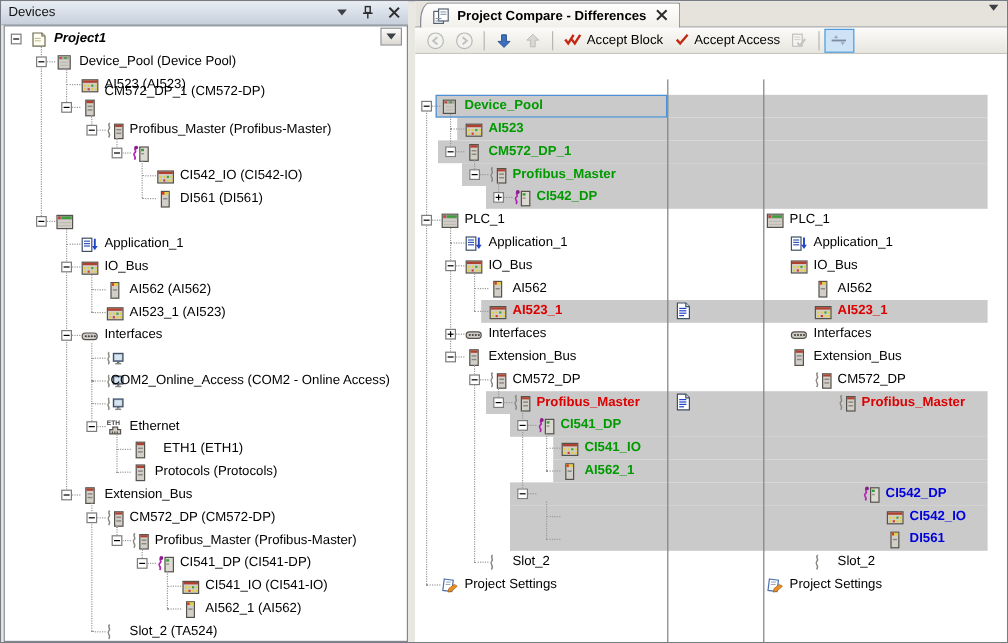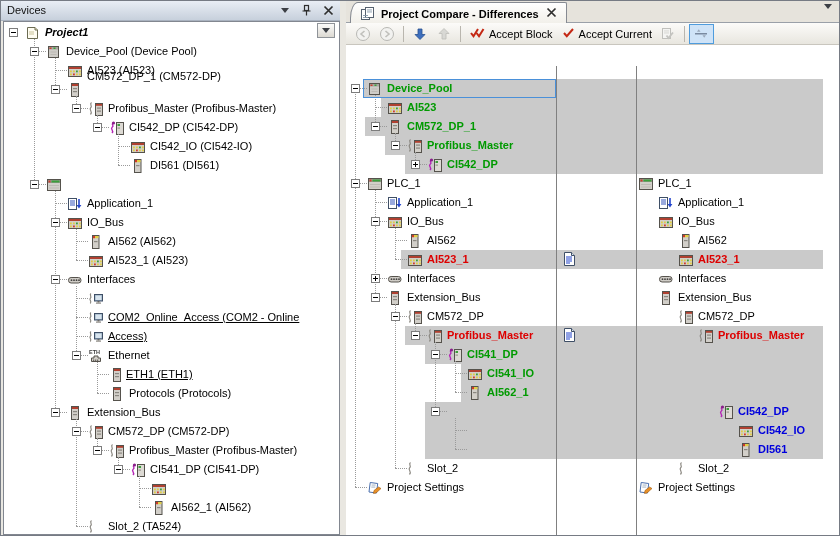--- a/index.html
+++ b/index.html
@@ -184,21 +184,20 @@
         </div>
         <div class="ticon" style="left: 105px; top: 98px;">
           <svg width="16" height="16">
             <path d="M4.5 3 C1.5 4.5 6 5.5 3 7.5 C1 9.5 5.5 10.5 3 13" fill="none" stroke="#b525b5" stroke-width="1.4"></path>
             <circle cx="4.5" cy="3" r="1.6" fill="#8a1f8a"></circle>
             <rect x="7.5" y="2.5" width="7" height="12" fill="#dddad4" stroke="#55524c"></rect>
             <rect x="8.5" y="4" width="2.5" height="2" fill="#3aa03a"></rect>
             <rect x="8.5" y="7.5" width="2.5" height="1.2" fill="#9a978f"></rect>
           </svg>
         </div>
-        <div class="tlabel" style="left: 125px; top: 96px;">CI542_DP (CI542-DP)</div>
         <div class="ticon" style="left: 126px; top: 117px;">
           <svg width="16" height="16">
             <rect x="1.5" y="3.5" width="13" height="10" fill="#d2cfc9" stroke="#55524c"></rect>
             <rect x="2" y="4" width="12" height="2" fill="#b04030"></rect>
             <rect x="3" y="7.5" width="1.8" height="1.8" fill="#e0ce45"></rect>
             <rect x="6" y="7.5" width="1.8" height="1.8" fill="#e0ce45"></rect>
             <rect x="9" y="7.5" width="1.8" height="1.8" fill="#3aa03a"></rect>
             <rect x="12" y="7.5" width="1.8" height="1.8" fill="#e0ce45"></rect>
             <rect x="3" y="10.5" width="1.8" height="1.8" fill="#e0ce45"></rect>
             <rect x="6" y="10.5" width="1.8" height="1.8" fill="#d03a2a"></rect>
@@ -306,21 +305,21 @@
         </div>
         <div class="ticon" style="left: 84px; top: 288px;">
           <svg width="16" height="16">
             <path d="M3 2.5 C0.8 4 4.5 5.5 2.2 7.5 C0.8 9 4.5 10.5 2.2 12.5" fill="none" stroke="#8a8780" stroke-width="1.2"></path>
             <rect x="6.5" y="3.5" width="8" height="6.5" fill="#8fa8bd" stroke="#3f4f66"></rect>
             <rect x="7.5" y="4.5" width="6" height="4.5" fill="#d8e4ee"></rect>
             <rect x="9.5" y="10" width="2" height="1.5" fill="#6b6965"></rect>
             <rect x="8" y="11.5" width="5" height="1.2" fill="#8a8780"></rect>
           </svg>
         </div>
-        <div class="tlabel" style="left: 104px; top: 286px; text-decoration: underline;">COM2_Online_Access (COM2 - Online Access)</div>
+        <div class="tlabel" style="left: 88px; top: 286px;">COM2_Online_Access (COM2 - Online Access)</div>
         <div class="ticon" style="left: 84px; top: 307px;">
           <svg width="16" height="16">
             <path d="M3 2.5 C0.8 4 4.5 5.5 2.2 7.5 C0.8 9 4.5 10.5 2.2 12.5" fill="none" stroke="#8a8780" stroke-width="1.2"></path>
             <rect x="6.5" y="3.5" width="8" height="6.5" fill="#8fa8bd" stroke="#3f4f66"></rect>
             <rect x="7.5" y="4.5" width="6" height="4.5" fill="#d8e4ee"></rect>
             <rect x="9.5" y="10" width="2" height="1.5" fill="#6b6965"></rect>
             <rect x="8" y="11.5" width="5" height="1.2" fill="#8a8780"></rect>
           </svg>
         </div>
         <div class="expander" style="left: 68px; top: 329px;">
@@ -337,21 +336,21 @@
         </div>
         <div class="tlabel" style="left: 104px; top: 324px;">Ethernet</div>
         <div class="ticon" style="left: 105px; top: 345px;">
           <svg width="16" height="16">
             <rect x="4.5" y="1.5" width="7" height="13" fill="#d2cfc9" stroke="#55524c"></rect>
             <rect x="5" y="2" width="6" height="2" fill="#b04030"></rect>
             <rect x="6" y="6" width="4" height="1.2" fill="#8a8780"></rect>
             <rect x="6" y="9" width="4" height="1.2" fill="#8a8780"></rect>
           </svg>
         </div>
-        <div class="tlabel" style="left: 122px; top: 343px; text-decoration: underline;">ETH1 (ETH1)</div>
+        <div class="tlabel" style="left: 132px; top: 343px;">ETH1 (ETH1)</div>
         <div class="ticon" style="left: 105px; top: 364px;">
           <svg width="16" height="16">
             <rect x="4.5" y="1.5" width="7" height="13" fill="#d2cfc9" stroke="#55524c"></rect>
             <rect x="5" y="2" width="6" height="2" fill="#b04030"></rect>
             <rect x="6" y="6" width="4" height="1.2" fill="#8a8780"></rect>
             <rect x="6" y="9" width="4" height="1.2" fill="#8a8780"></rect>
           </svg>
         </div>
         <div class="tlabel" style="left: 125px; top: 362px;">Protocols (Protocols)</div>
         <div class="expander" style="left: 47px; top: 386px;">
@@ -412,20 +411,21 @@
             <rect x="3" y="7.5" width="1.8" height="1.8" fill="#e0ce45"></rect>
             <rect x="6" y="7.5" width="1.8" height="1.8" fill="#e0ce45"></rect>
             <rect x="9" y="7.5" width="1.8" height="1.8" fill="#3aa03a"></rect>
             <rect x="12" y="7.5" width="1.8" height="1.8" fill="#e0ce45"></rect>
             <rect x="3" y="10.5" width="1.8" height="1.8" fill="#e0ce45"></rect>
             <rect x="6" y="10.5" width="1.8" height="1.8" fill="#d03a2a"></rect>
             <rect x="9" y="10.5" width="1.8" height="1.8" fill="#e0ce45"></rect>
             <rect x="12" y="10.5" width="1.8" height="1.8" fill="#e0ce45"></rect>
           </svg>
         </div>
+        <div class="tlabel" style="left: 167px; top: 457px;">CI541_IO (CI541-IO)</div>
         <div class="ticon" style="left: 147px; top: 478px;">
           <svg width="16" height="16">
             <rect x="4.5" y="1.5" width="6.5" height="13" fill="#d2cfc9" stroke="#55524c"></rect>
             <rect x="5" y="2" width="5.5" height="2.2" fill="#e0ce45"></rect>
             <rect x="5" y="2" width="2" height="2.2" fill="#d03a2a"></rect>
             <rect x="6" y="7" width="3.5" height="1.2" fill="#8a8780"></rect>
           </svg>
         </div>
         <div class="tlabel" style="left: 167px; top: 476px;">AI562_1 (AI562)</div>
         <div class="ticon" style="left: 84px; top: 497px;">
@@ -490,21 +490,21 @@
         <span><svg width="17" height="15">
               <path d="M2 8 l2.5 3.2 L9 4" stroke="#c42814" stroke-width="2" fill="none"></path>
               <path d="M7.5 8 l2.5 3.2 L14.5 4" stroke="#c42814" stroke-width="2" fill="none"></path>
             </svg></span>
         <span>Accept Block</span>
       </span>
       <span class="tb-btn">
         <span><svg width="15" height="15">
               <path d="M3 8 l2.8 3.2 L12 4" stroke="#c42814" stroke-width="2" fill="none"></path>
             </svg></span>
-        <span>Accept Current</span>
+        <span>Accept Access</span>
       </span>
       <span class="tb-btn">
           <svg width="16" height="16">
             <rect x="2.5" y="2.5" width="8" height="10" fill="#f4f4f2" stroke="#c0c0bc"></rect>
             <rect x="4" y="4.5" width="5" height="0.9" fill="#d4d4d0"></rect>
             <rect x="4" y="6.5" width="5" height="0.9" fill="#d4d4d0"></rect>
             <path d="M6.5 9.5 l2 2.5 4.5-5.5" stroke="#c4c4c0" stroke-width="1.8" fill="none"></path>
           </svg>
         </span>
       <span class="tb-sep"></span>

